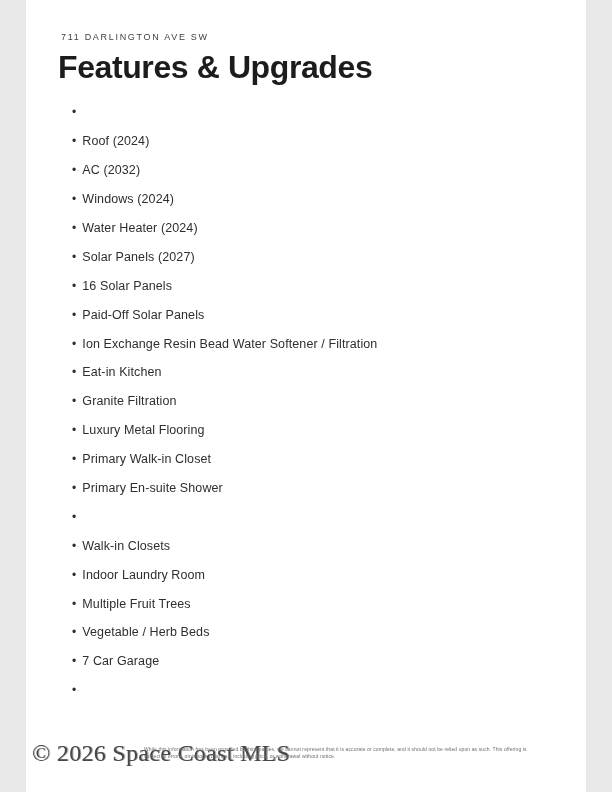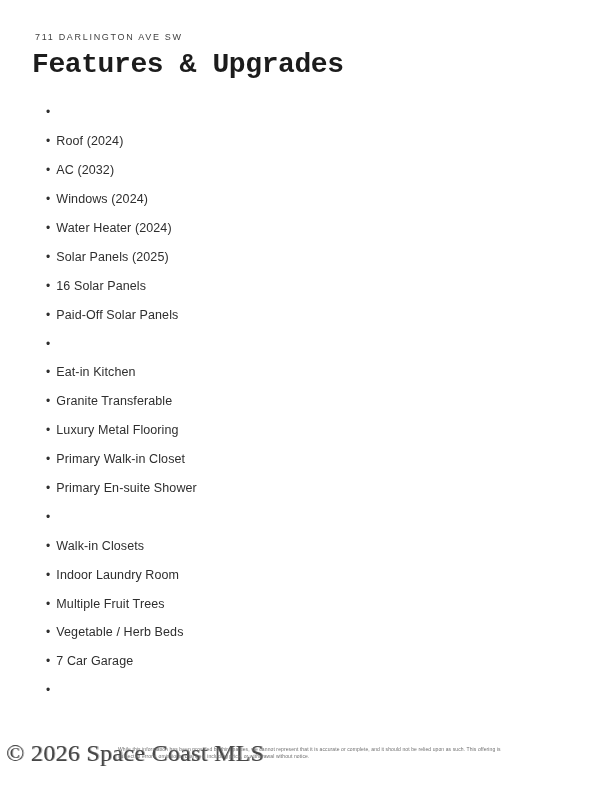--- a/index.html
+++ b/index.html
@@ -1,21 +1,21 @@
 <!DOCTYPE html>
 <html style="--background: #ffffff; --title: #1c1c1c; --address: #3f3f3f; --body-text: #2e2e2e; --watermark: #474747; --disclaimer: #6f6f6f;"><head>
 <meta charset="utf-8">
 <style>
   * { margin: 0; padding: 0; box-sizing: border-box; }
   html, body { background: #e9e9e9; }
   body { font-family: "Liberation Sans", sans-serif; }
 
   .page {
     position: relative;
-    width: 612px;
+    width: 560px;
     height: 792px;
     margin: 0 auto;
     background: var(--background, #ffffff);
     overflow: hidden;
     padding-left: 8px;
   }
 
   .address {
     position: absolute;
     left: 35px;
@@ -23,25 +23,25 @@
     font-size: 9px;
     font-weight: 400;
     letter-spacing: 1.7px;
     color: var(--address, #3f3f3f);
   }
 
   .title {
     position: absolute;
     left: 32px;
     top: 49px;
-    font-size: 28px;
+    font-size: 32px;
     font-weight: 700;
     letter-spacing: -0.4px;
     color: var(--title, #1c1c1c);
-    font-family: Liberation Mono, monospace;
+    font-family: Liberation Sans, sans-serif;
   }
 
   .features {
     position: absolute;
     left: 46px;
     top: 98px;
     list-style: none;
   }
 
   .feature-item {
@@ -109,40 +109,41 @@
       <li class="feature-item">
         <span class="bullet">•</span>
         <span class="feature-text">Windows (2024)</span>
       </li>
       <li class="feature-item">
         <span class="bullet">•</span>
         <span class="feature-text">Water Heater (2024)</span>
       </li>
       <li class="feature-item">
         <span class="bullet">•</span>
-        <span class="feature-text">Solar Panels (2025)</span>
+        <span class="feature-text">Solar Panels (2027)</span>
       </li>
       <li class="feature-item">
         <span class="bullet">•</span>
         <span class="feature-text">16 Solar Panels</span>
       </li>
       <li class="feature-item">
         <span class="bullet">•</span>
         <span class="feature-text">Paid-Off Solar Panels</span>
       </li>
       <li class="feature-item">
         <span class="bullet">•</span>
+        <span class="feature-text">Ion Exchange Resin Bead Water Softener / Filtration</span>
       </li>
       <li class="feature-item">
         <span class="bullet">•</span>
         <span class="feature-text">Eat-in Kitchen</span>
       </li>
       <li class="feature-item">
         <span class="bullet">•</span>
-        <span class="feature-text">Granite Transferable</span>
+        <span class="feature-text">Granite Filtration</span>
       </li>
       <li class="feature-item">
         <span class="bullet">•</span>
         <span class="feature-text">Luxury Metal Flooring</span>
       </li>
       <li class="feature-item">
         <span class="bullet">•</span>
         <span class="feature-text">Primary Walk-in Closet</span>
       </li>
       <li class="feature-item">

